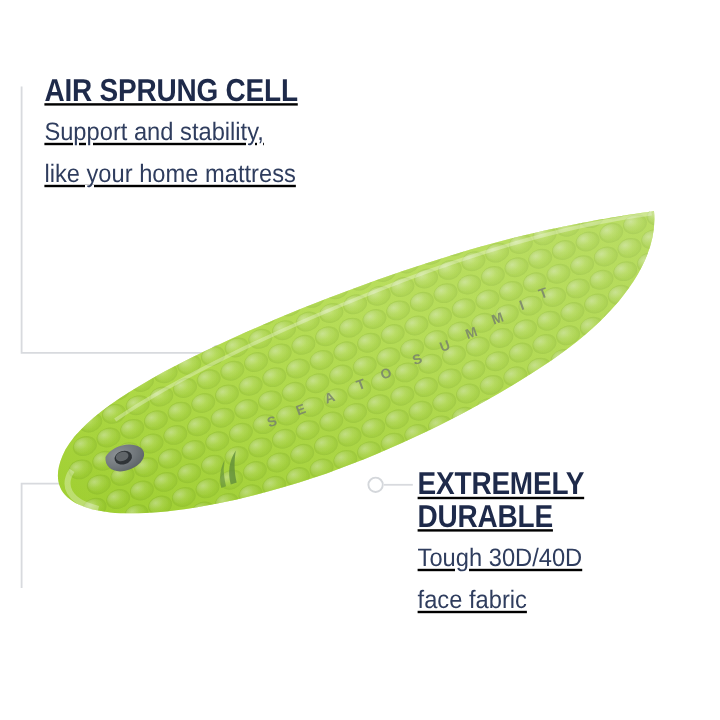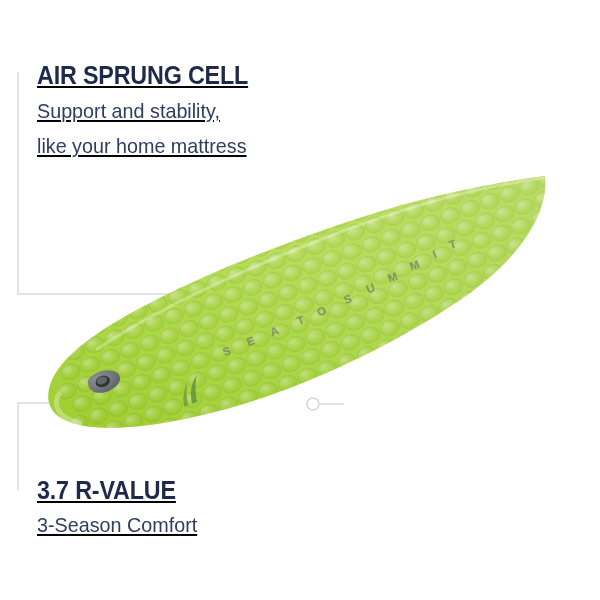--- a/index.html
+++ b/index.html
@@ -559,19 +559,21 @@
       </g>
     </g>
   </svg>
 
   <div class="callout" id="callout-air-sprung">
     <div class="callout-title">AIR SPRUNG CELL</div>
     <div class="callout-body">Support and stability,</div>
     <div class="callout-body">like your home mattress</div>
   </div>
 
-  <div class="callout" id="callout-r-value">
-    <div class="callout-title">3.7 R-VALUE</div>
-    <div class="callout-body">3-Season Comfort</div>
+
+  <div class="callout" id="callout-durable">
+    <div class="callout-title">EXTREMELY</div>
+    <div class="callout-title">DURABLE</div>
+    <div class="callout-body">Tough 30D/40D</div>
+    <div class="callout-body">face fabric</div>
   </div>
 
-
 </div>
 
 </body></html>

